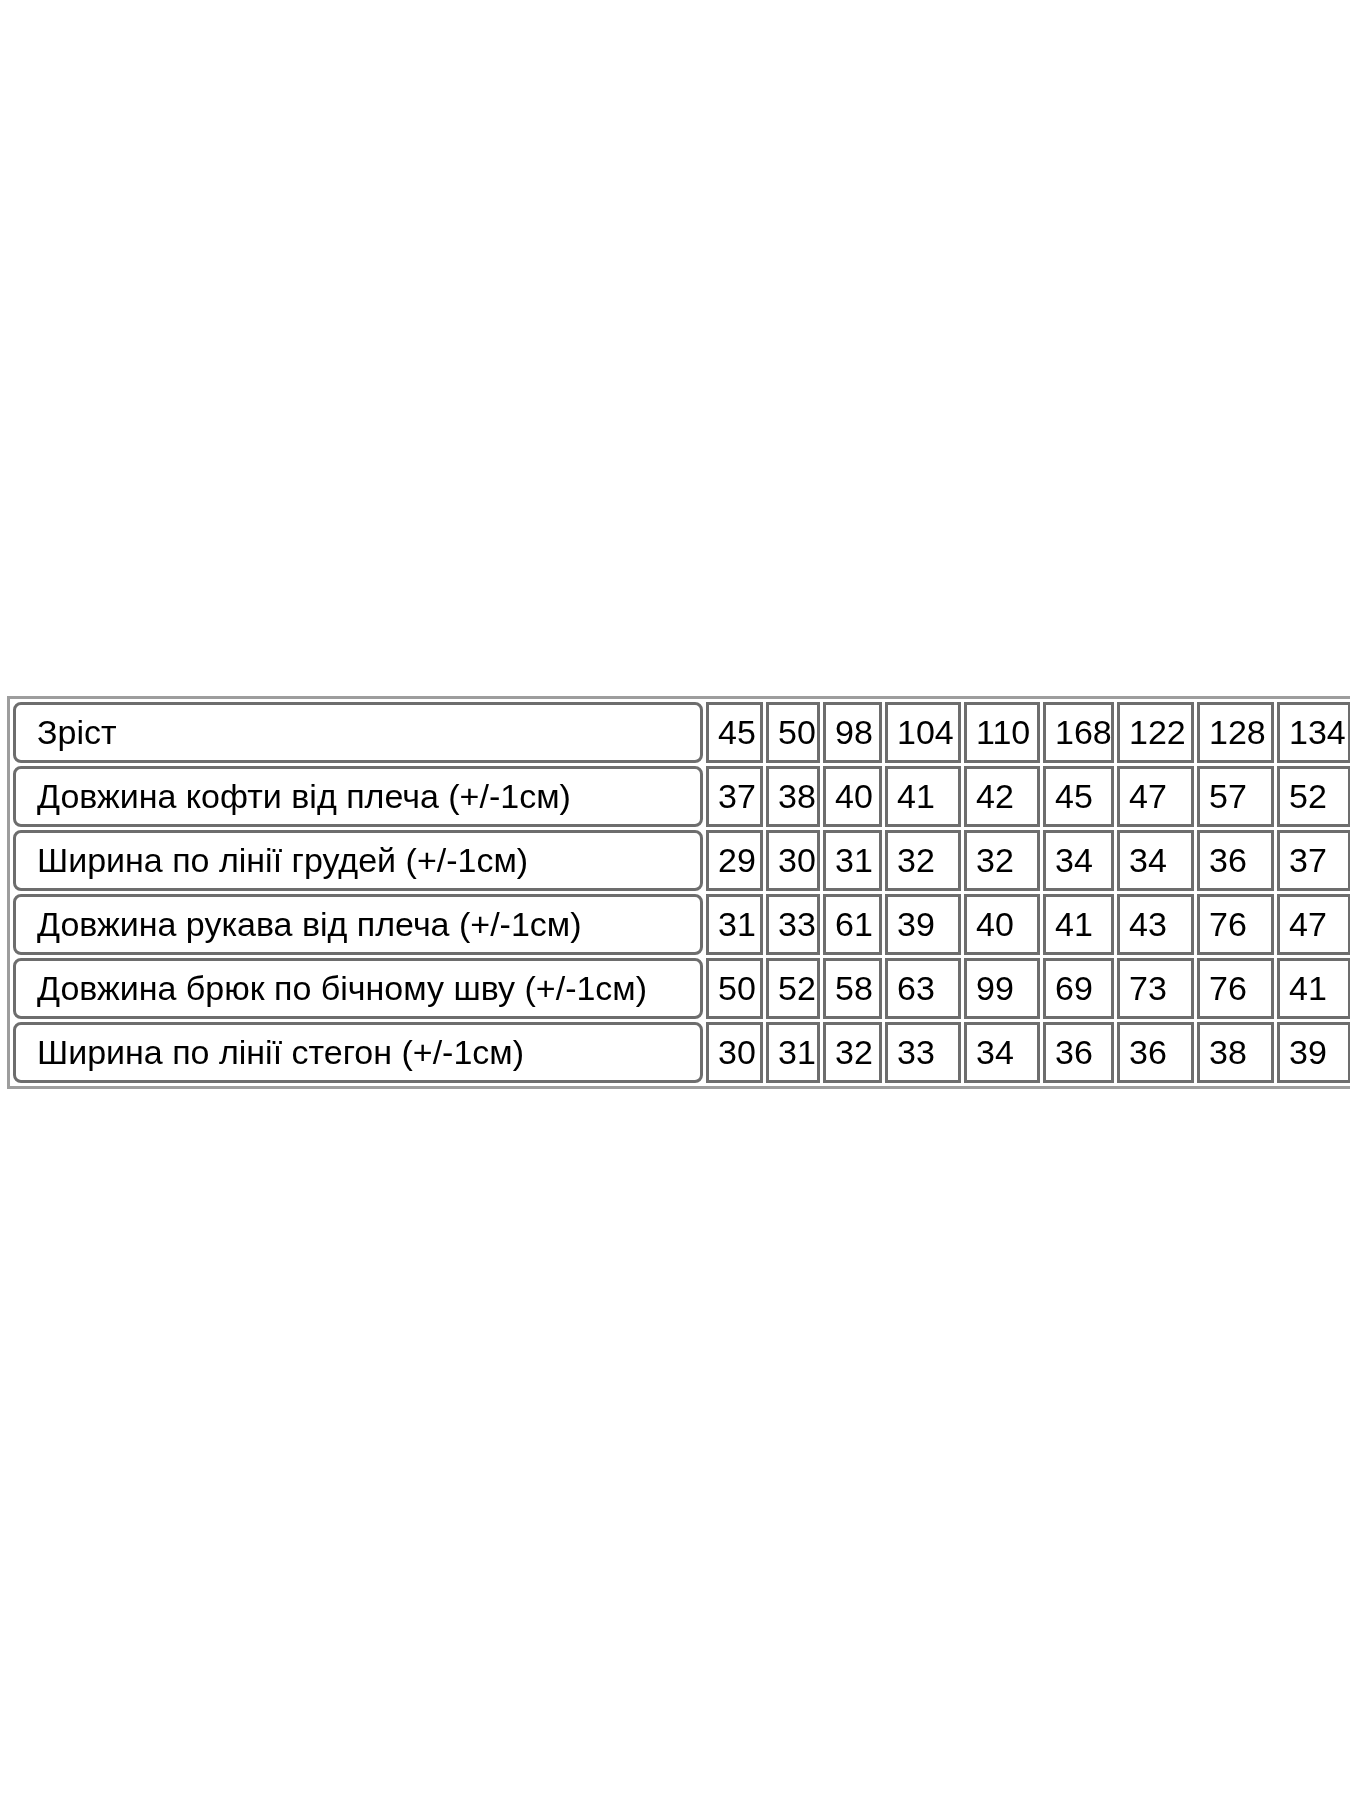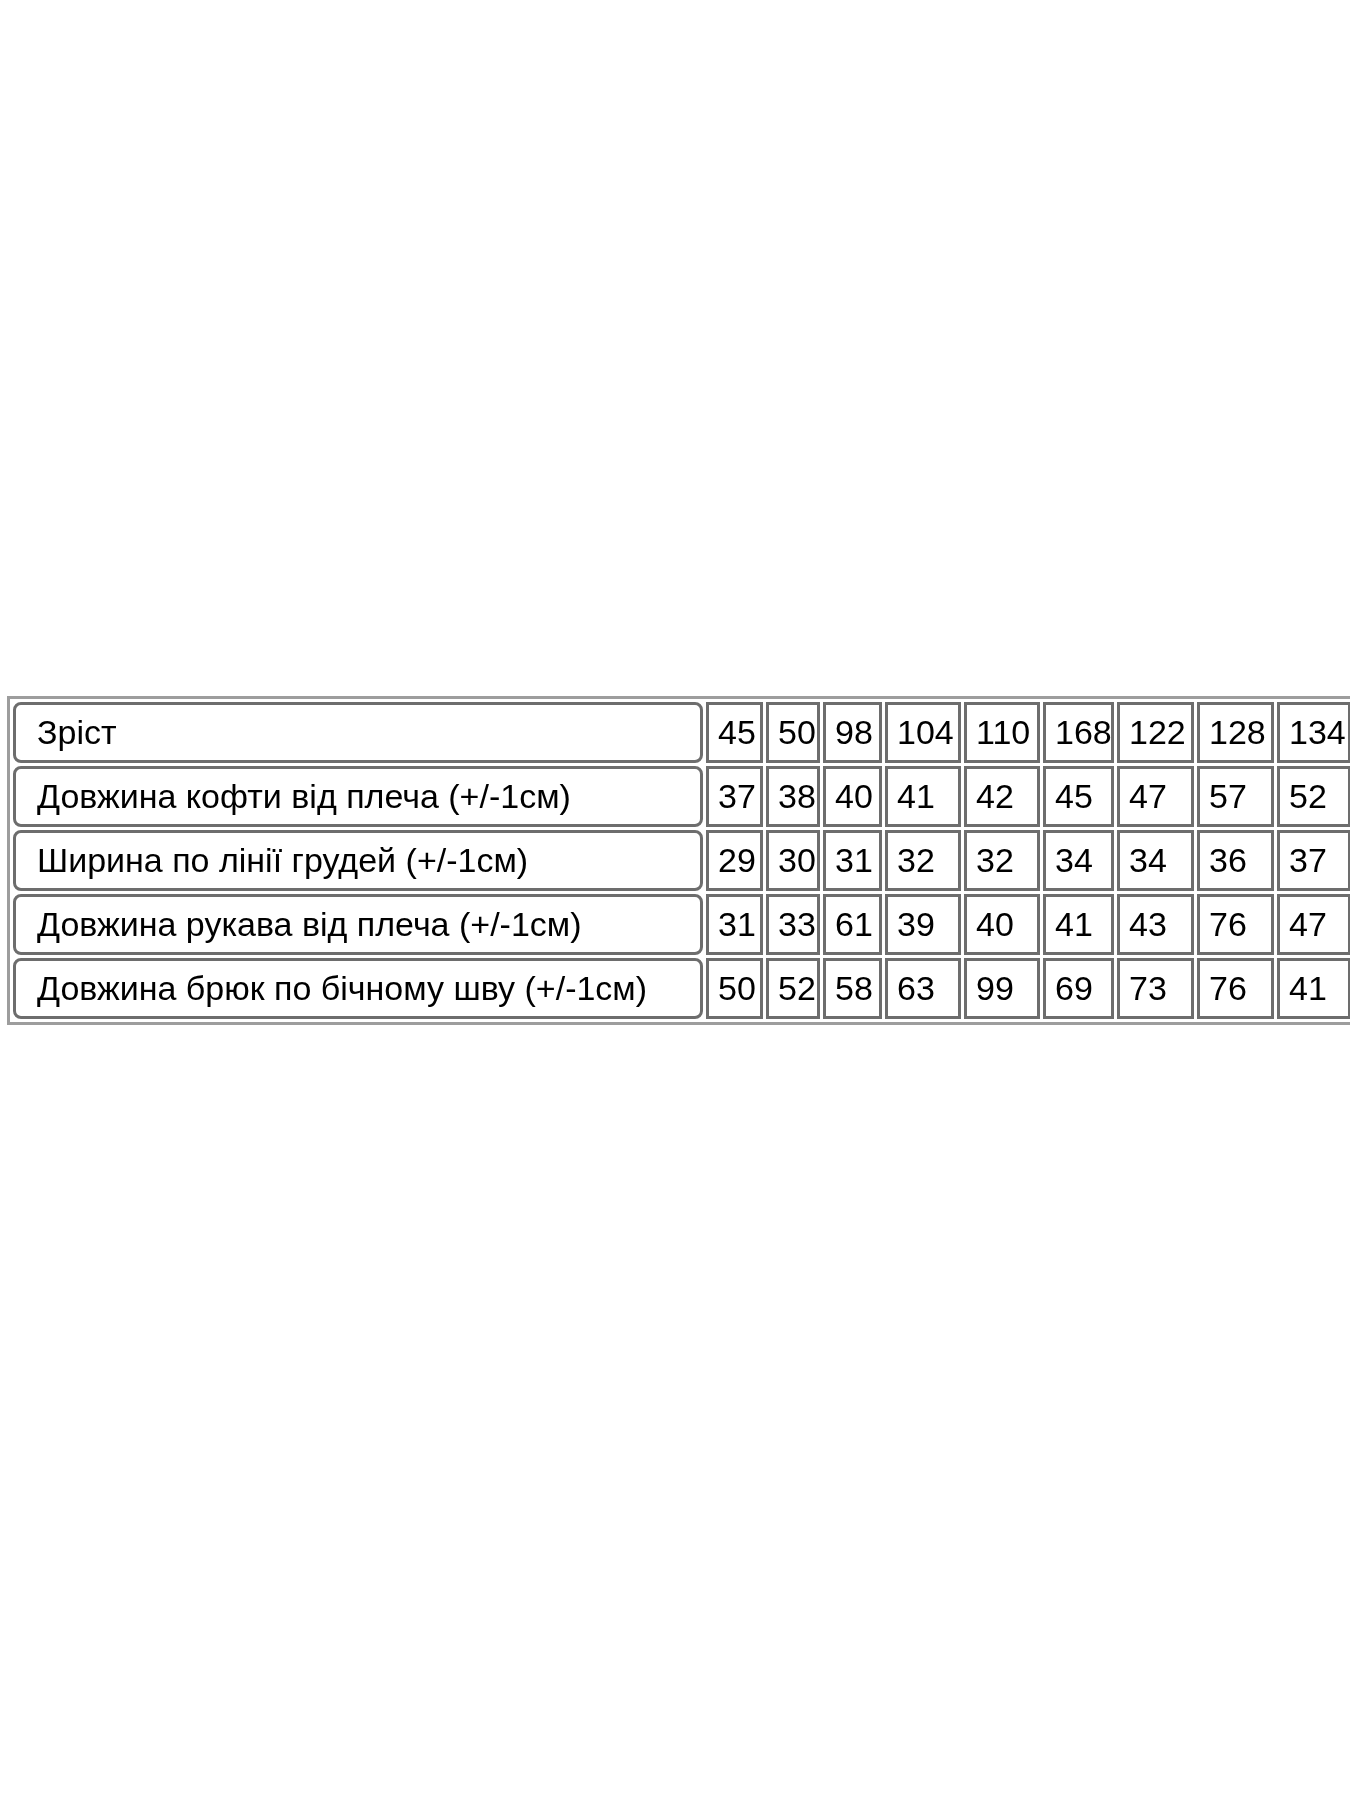--- a/index.html
+++ b/index.html
@@ -116,15 +116,27 @@
           <td>50</td>
           <td>52</td>
           <td>58</td>
           <td>63</td>
           <td>99</td>
           <td>69</td>
           <td>73</td>
           <td>76</td>
           <td>41</td>
         </tr>
+        <tr>
+          <td class="label-cell">Ширина по лінії стегон (+/-1см)</td>
+          <td>30</td>
+          <td>31</td>
+          <td>32</td>
+          <td>33</td>
+          <td>34</td>
+          <td>36</td>
+          <td>36</td>
+          <td>38</td>
+          <td>39</td>
+        </tr>
       </tbody>
   </table>
 </div>
 
 </body></html>

